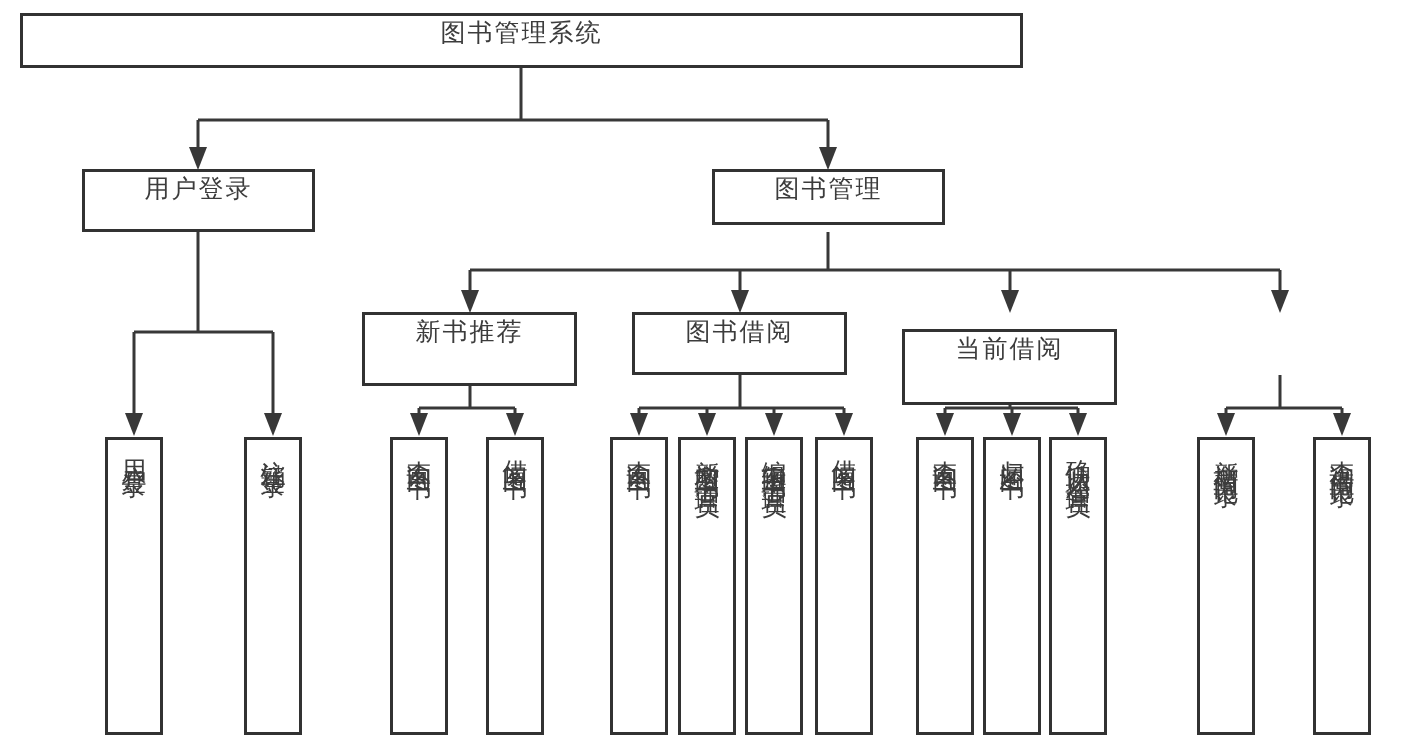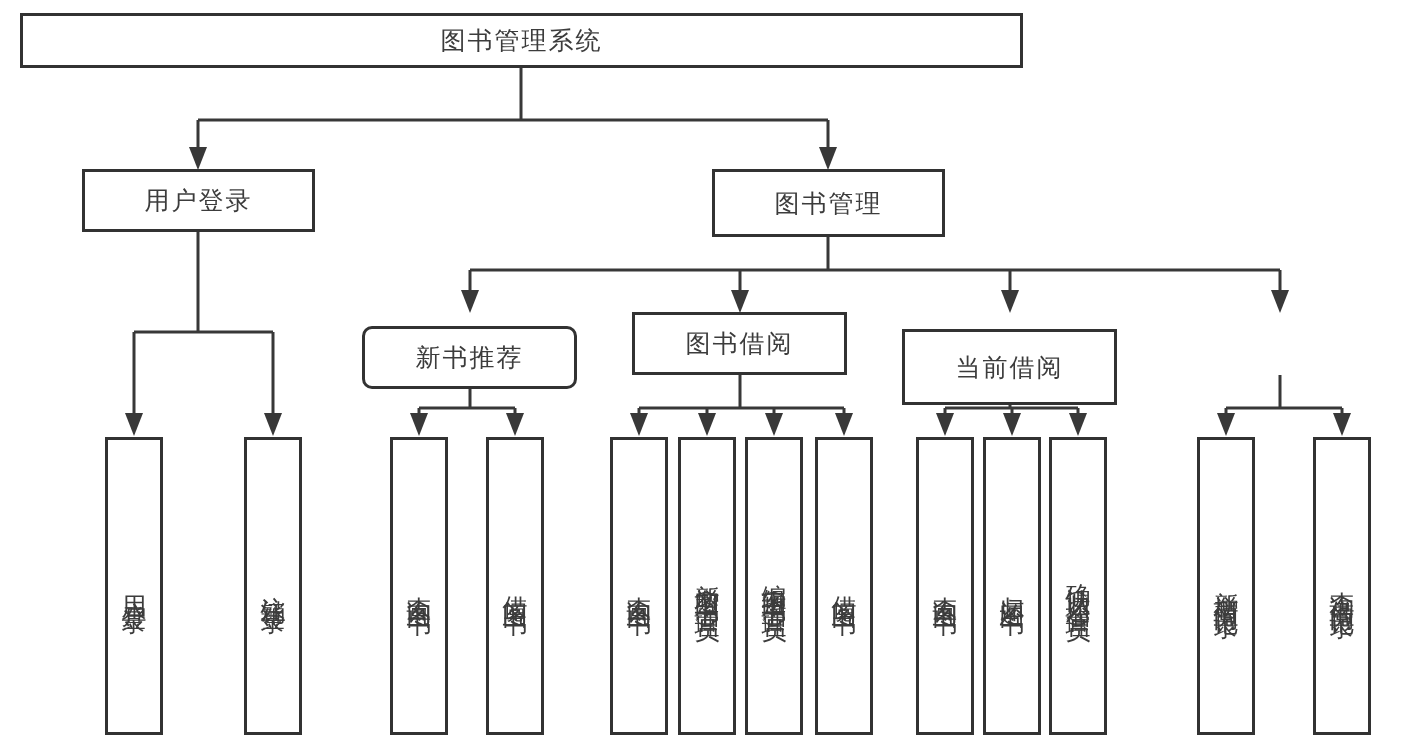--- a/index.html
+++ b/index.html
@@ -17,40 +17,40 @@
     left: 0; top: 0;
     width: 1405px; height: 747px;
     pointer-events: none;
   }
   .node {
     position: absolute;
     box-sizing: border-box;
     border: 3px solid #323232;
     background: #ffffff;
     display: flex;
-    align-items: center;
+    align-items: flex-start;
     justify-content: center;
     text-align: center;
   }
   .node.h { font-size: 25px; letter-spacing: 2px; }
   .node.root { font-size: 25px; letter-spacing: 2px; }
   .node.v span {
     writing-mode: vertical-rl;
     font-size: 25px;
     letter-spacing: 5px;
     line-height: 1;
     white-space: nowrap;
   }
   
   .n-root  { left: 20px;  top: 13px;  width: 1003px; height: 55px; }
   
   .n-login { left: 82px;  top: 169px; width: 233px; height: 63px; }
-  .n-mgmt  { left: 712px; top: 169px; width: 233px; height: 68px; }
+  .n-mgmt  { left: 712px; top: 169px; width: 233px; height: 56px; }
   
-  .n-new   { left: 362px;  top: 326px; width: 215px; height: 63px; border-radius: 10px; }
+  .n-new   { left: 362px;  top: 312px; width: 215px; height: 74px; }
   .n-borrow{ left: 632px;  top: 312px; width: 215px; height: 63px; }
   .n-cur   { left: 902px;  top: 329px; width: 215px; height: 76px; }
   .n-rec   { left: 1172px; top: 312px; width: 215px; height: 63px; }
   
   .leaf { top: 437px; width: 58px; height: 298px; }
   .n-u1 { left: 105px; }  .n-u2 { left: 244px; }
   .n-n1 { left: 390px; }  .n-n2 { left: 486px; }
   .n-b1 { left: 610px; }  .n-b2 { left: 678px; }
   .n-b3 { left: 745px; }  .n-b4 { left: 815px; }
   .n-c1 { left: 916px; }  .n-c2 { left: 983px; }  .n-c3 { left: 1049px; }

